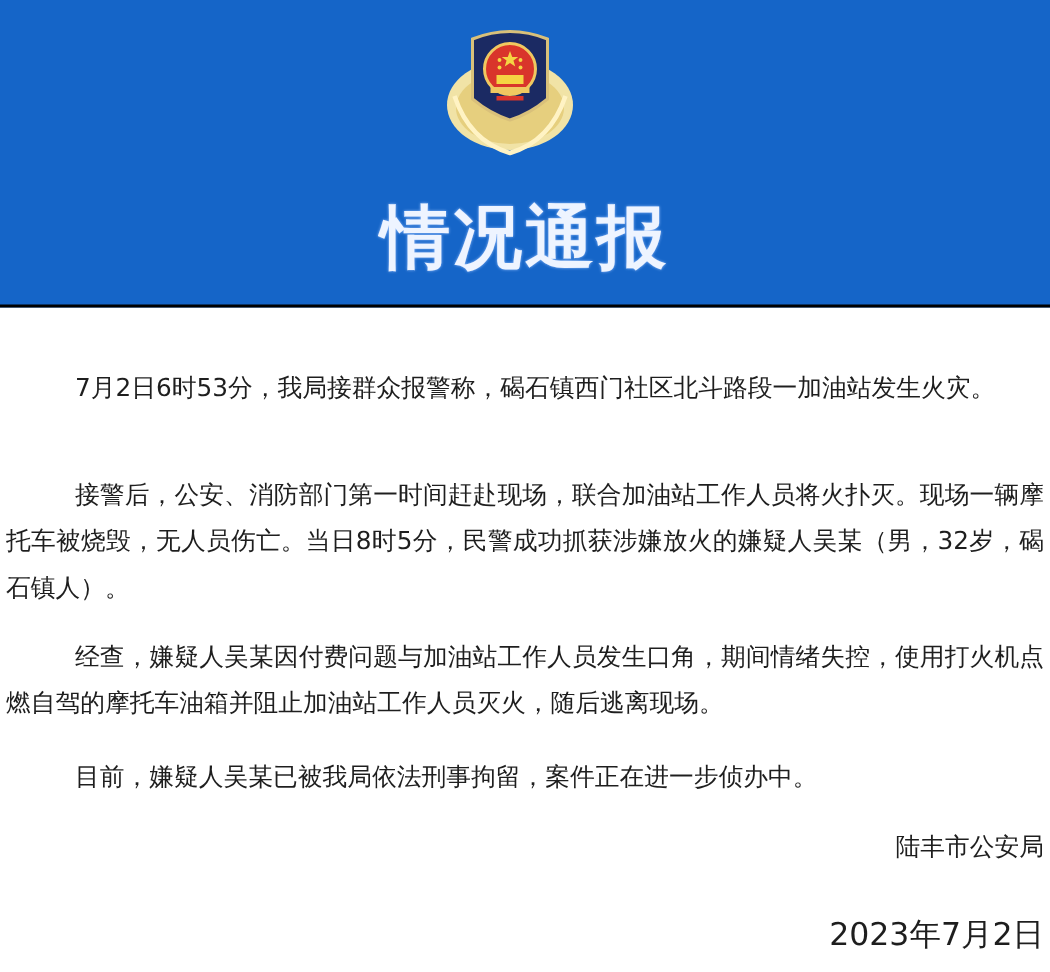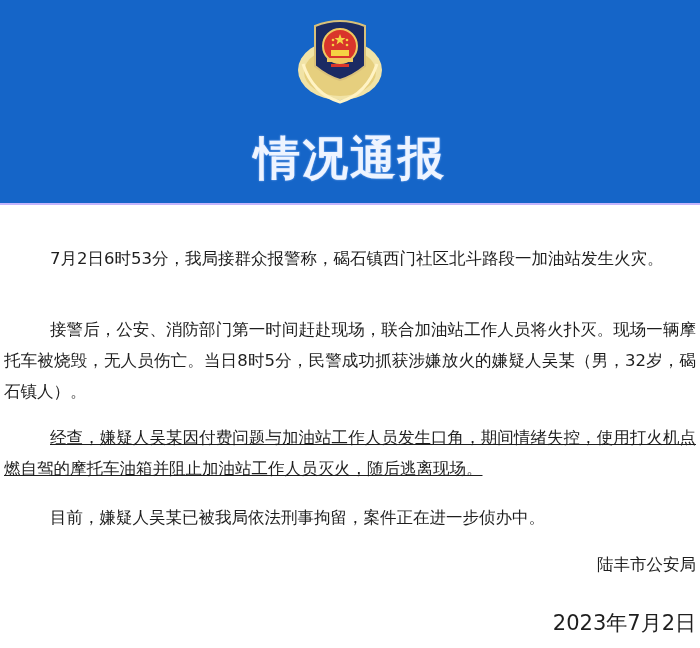--- a/index.html
+++ b/index.html
@@ -2,21 +2,21 @@
 <html><head>
 <meta charset="utf-8">
 <style>
   * { margin: 0; padding: 0; box-sizing: border-box; }
   html, body { width: 700px; height: 648px; background: #ffffff; overflow: hidden; }
   body { font-family: "DejaVu Sans", "Liberation Sans", sans-serif; color: #222222; }
 
   .banner {
     position: absolute; left: 0; top: 0; width: 700px; height: 205px;
     background: #1565c8;
-    border-bottom: 2px solid #c4b5fd;
+    border-bottom: 2px solid #000000;
   }
   .emblem {
     position: absolute; left: 293px; top: 14px; width: 94px; height: 92px;
   }
   .banner-title {
     position: absolute; left: 0; top: 128px; width: 700px; text-align: center;
     font-family: "DejaVu Serif", "Liberation Serif", serif;
     font-size: 46px; font-weight: bold; letter-spacing: 2px;
     color: #eef4ff;
     text-shadow: 0 0 2px #9cc2ff;
@@ -28,21 +28,21 @@
     color: #1e1e1e;
   }
   .para {
     text-indent: 46px;
     padding: 0 4px;
     margin-bottom: 31px;
     text-align: justify;
   }
   .para.p1 { position: absolute; top: 13px; left: 0; width: 700px; }
   .para.p2 { position: absolute; top: 84px; left: 0; width: 700px; }
-  .para.p3 { position: absolute; top: 192px; left: 0; width: 700px; text-decoration: underline; }
+  .para.p3 { position: absolute; top: 192px; left: 0; width: 700px; }
   .para.p4 { position: absolute; top: 272px; left: 0; width: 572px; }
 
   .signature {
     position: absolute; right: 4px; top: 554px;
     font-size: 16.5px; color: #1e1e1e; text-align: right;
   }
   .date {
     position: absolute; right: 4px; top: 609px;
     font-size: 21px; color: #1e1e1e; text-align: right;
   }

